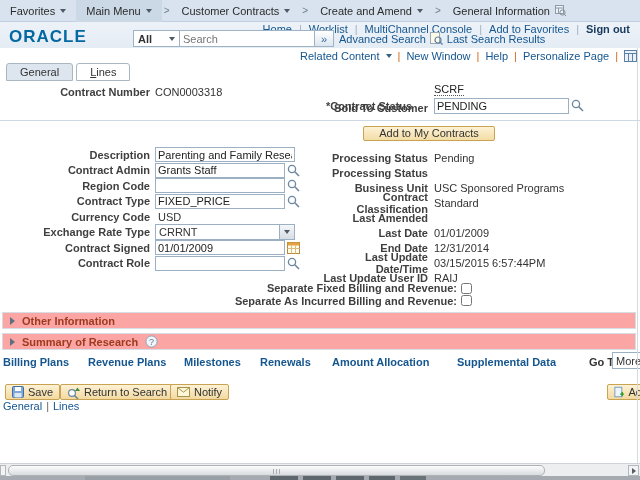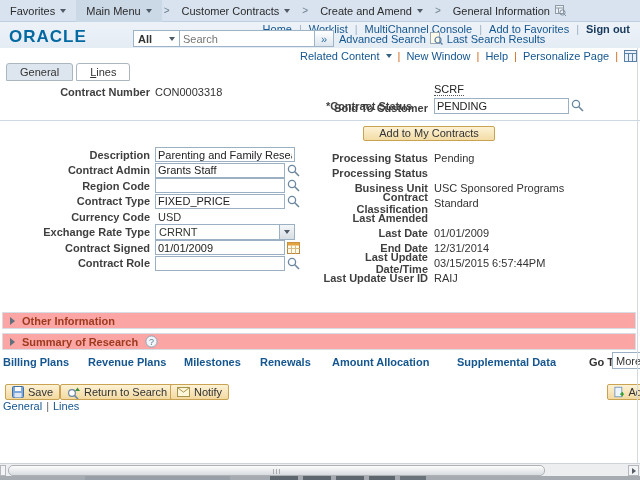--- a/index.html
+++ b/index.html
@@ -337,20 +337,30 @@
     <div class="rrow">
       <span class="lab">Last Update Date/Time</span>
       <span class="rval">03/15/2015  6:57:44PM</span>
     </div>
     <div class="rrow">
       <span class="lab">Last Update User ID</span>
       <span class="rval">RAIJ</span>
     </div>
   </div>
 
+  <div class="cb-block">
+    <div class="crow">
+      <span class="lab">Separate Fixed Billing and Revenue:</span>
+      <input type="checkbox" style="">
+    </div>
+    <div class="crow">
+      <span class="lab">Separate As Incurred Billing and Revenue:</span>
+      <input type="checkbox" style="">
+    </div>
+  </div>
 
   <div class="section-bar" style="top:312px">
     <span class="tri-right"></span>
     <span class="sect-label">Other Information</span>
   </div>
   <div class="section-bar" style="top:333px">
     <span class="tri-right"></span>
     <span class="sect-label">Summary of Research</span>
     <svg width="13" height="13" viewBox="0 0 13 13">
         <circle cx="6.5" cy="6.5" r="5.6" fill="#f2f6fa" stroke="#90a4b8"></circle>

